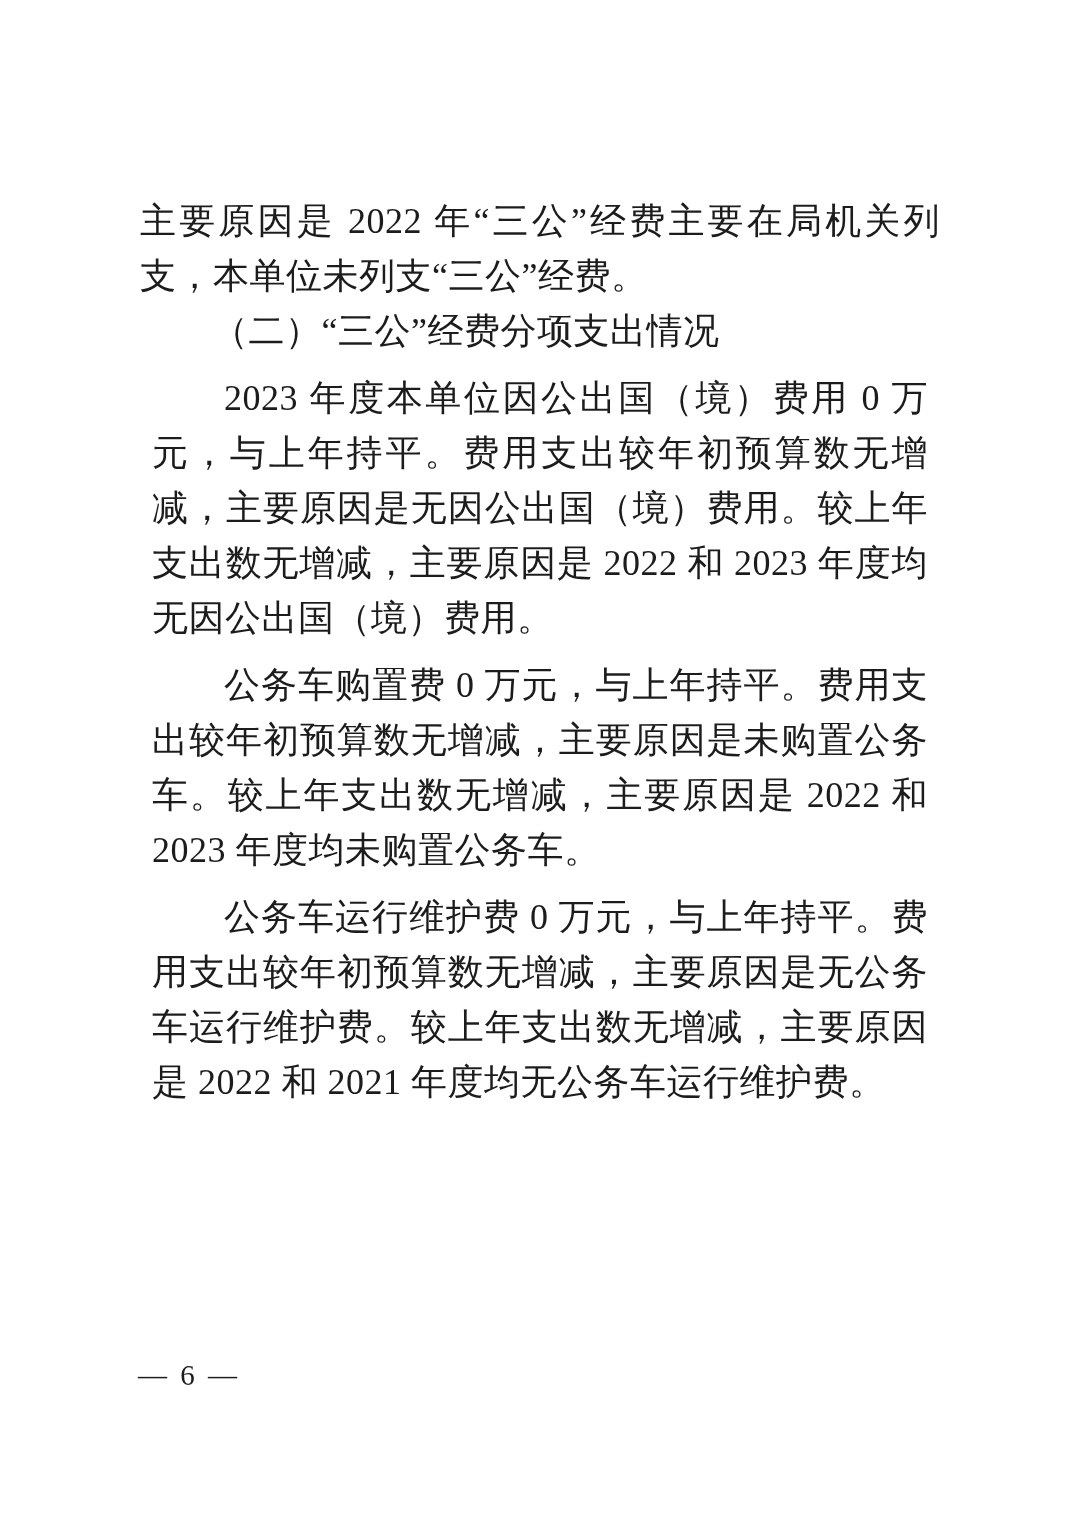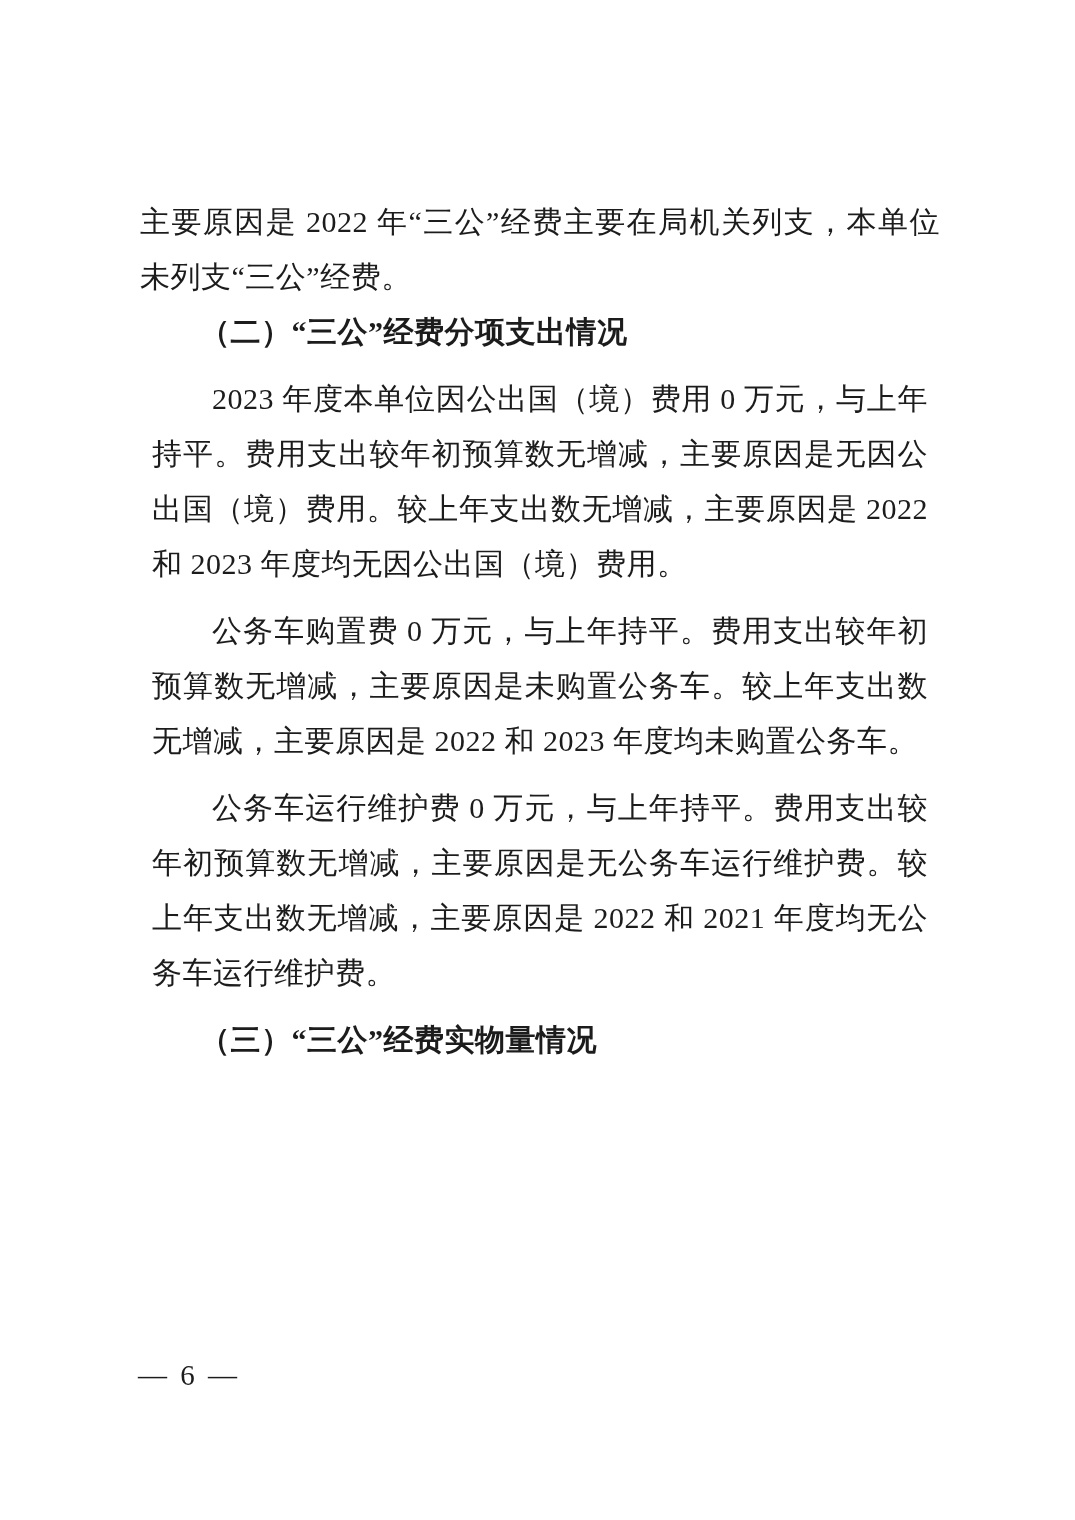--- a/index.html
+++ b/index.html
@@ -15,38 +15,38 @@
     background: #ffffff;
     overflow: hidden;
     font-family: "Liberation Serif", "DejaVu Serif", serif;
     color: #1c1c1c;
   }
   .content {
     position: absolute;
     left: 140px;
     top: 194px;
     width: 800px;
-    font-size: 30px;
+    font-size: 36px;
     line-height: 55px;
     text-align: justify;
     text-justify: inter-ideograph;
     letter-spacing: 0.5px;
   }
   .para {
     margin: 12px;
     text-indent: 2em;
   }
   .para-cont {
     margin: 0;
     text-indent: 0;
   }
   .heading {
     margin: 0;
     text-indent: 2em;
-    font-weight: bold;
+    font-weight: normal;
   }
   .page-number {
     position: absolute;
     left: 138px;
     top: 1355px;
     font-size: 29px;
     line-height: 40px;
     letter-spacing: 3px;
     color: #1c1c1c;
   }
@@ -62,19 +62,18 @@
 
     <p class="heading">（二）“三公”经费分项支出情况</p>
 
     <p class="para">2023 年度本单位因公出国（境）费用 0 万元，与上年持平。费用支出较年初预算数无增减，主要原因是无因公出国（境）费用。较上年支出数无增减，主要原因是 2022 和 2023 年度均无因公出国（境）费用。</p>
 
     <p class="para">公务车购置费 0 万元，与上年持平。费用支出较年初预算数无增减，主要原因是未购置公务车。较上年支出数无增减，主要原因是 2022 和 2023 年度均未购置公务车。</p>
 
     <p class="para">公务车运行维护费 0 万元，与上年持平。费用支出较年初预算数无增减，主要原因是无公务车运行维护费。较上年支出数无增减，主要原因是 2022 和 2021 年度均无公务车运行维护费。</p>
 
 
-    <p class="heading">（三）“三公”经费实物量情况</p>
 
   </div>
 
   <div class="page-number">— 6 —</div>
 
 </div>
 
 </body></html>

